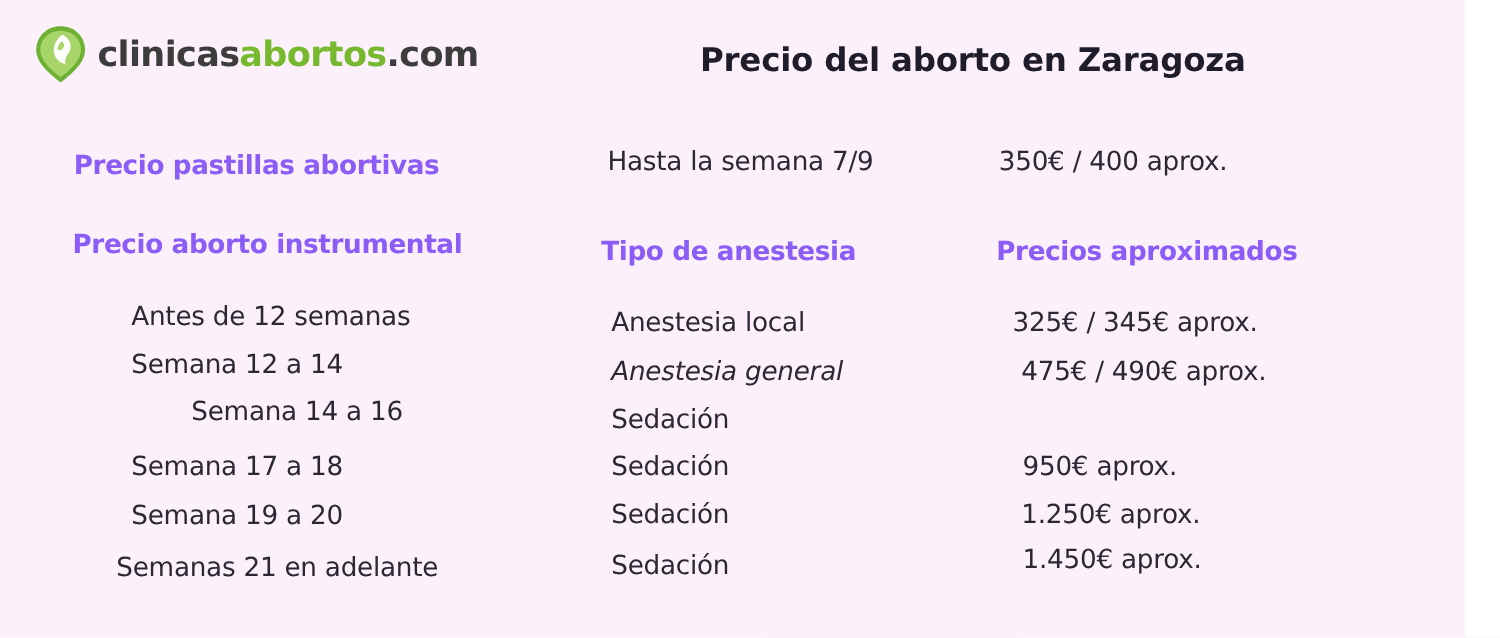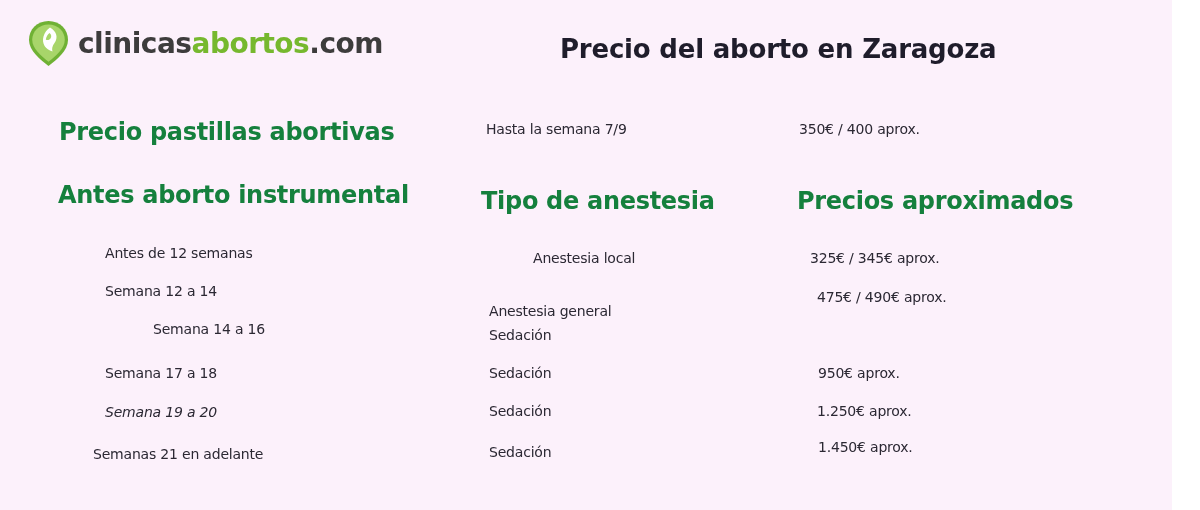--- a/index.html
+++ b/index.html
@@ -38,28 +38,28 @@
     top: 33px;
     width: 480px;
     font-size: 26px;
     line-height: 32px;
     font-weight: 700;
     color: #1f1d2b;
     letter-spacing: -0.2px;
   }
 
   .section-header {
-    font-size: 24px;
+    font-size: 21px;
     line-height: 30px;
     font-weight: 700;
-    color: #15803d;
+    color: #8b5cf6;
     letter-spacing: -0.3px;
   }
   .body-text {
-    font-size: 14px;
+    font-size: 21px;
     line-height: 30px;
     font-weight: 400;
     color: #2b2833;
     letter-spacing: -0.2px;
   }
 </style>
 </head>
 <body>
 
 <div class="canvas">
@@ -75,40 +75,40 @@
     </span>
     <span class="logo-text"><span>clinicas</span><span class="green">abortos</span><span>.com</span></span>
   </div>
 
   <div class="abs page-title">Precio del aborto en Zaragoza</div>
 
   <div class="abs section-header" style="left:59px; top:117px;">Precio pastillas abortivas</div>
   <div class="abs body-text" style="left:486px; top:114px;">Hasta la semana 7/9</div>
   <div class="abs body-text" style="left:799px; top:114px;">350€ / 400 aprox.</div>
 
-  <div class="abs section-header" style="left:58px; top:180px;">Antes aborto instrumental</div>
+  <div class="abs section-header" style="left:58px; top:180px;">Precio aborto instrumental</div>
   <div class="abs section-header" style="left:481px; top:186px;">Tipo de anestesia</div>
   <div class="abs section-header" style="left:797px; top:186px;">Precios aproximados</div>
 
   <div class="abs body-text" style="left:105px; top:238px;">Antes de 12 semanas</div>
-  <div class="abs body-text" style="left:489px; top:243px;margin-left:44px;">Anestesia local</div>
+  <div class="abs body-text" style="left:489px; top:243px;">Anestesia local</div>
   <div class="abs body-text" style="left:810px; top:243px;">325€ / 345€ aprox.</div>
 
   <div class="abs body-text" style="left:105px; top:276px;text-align:right;">Semana 12 a 14</div>
-  <div class="abs body-text" style="left:489px; top:296px;">Anestesia general</div>
+  <div class="abs body-text" style="left:489px; top:282px;font-style:italic;">Anestesia general</div>
   <div class="abs body-text" style="left:817px; top:282px;">475€ / 490€ aprox.</div>
 
   <div class="abs body-text" style="left:105px; top:314px;margin-left:48px;">Semana 14 a 16</div>
   <div class="abs body-text" style="left:489px; top:320px;">Sedación</div>
 
   <div class="abs body-text" style="left:105px; top:358px;">Semana 17 a 18</div>
   <div class="abs body-text" style="left:489px; top:358px;">Sedación</div>
   <div class="abs body-text" style="left:818px; top:358px;">950€ aprox.</div>
 
-  <div class="abs body-text" style="left:105px; top:397px;font-style:italic;">Semana 19 a 20</div>
+  <div class="abs body-text" style="left:105px; top:397px;">Semana 19 a 20</div>
   <div class="abs body-text" style="left:489px; top:396px;">Sedación</div>
   <div class="abs body-text" style="left:817px; top:396px;">1.250€ aprox.</div>
 
   <div class="abs body-text" style="left:93px; top:439px;">Semanas 21 en adelante</div>
   <div class="abs body-text" style="left:489px; top:437px;">Sedación</div>
   <div class="abs body-text" style="left:818px; top:432px;">1.450€ aprox.</div>
 
 </div>
 
 </body></html>

